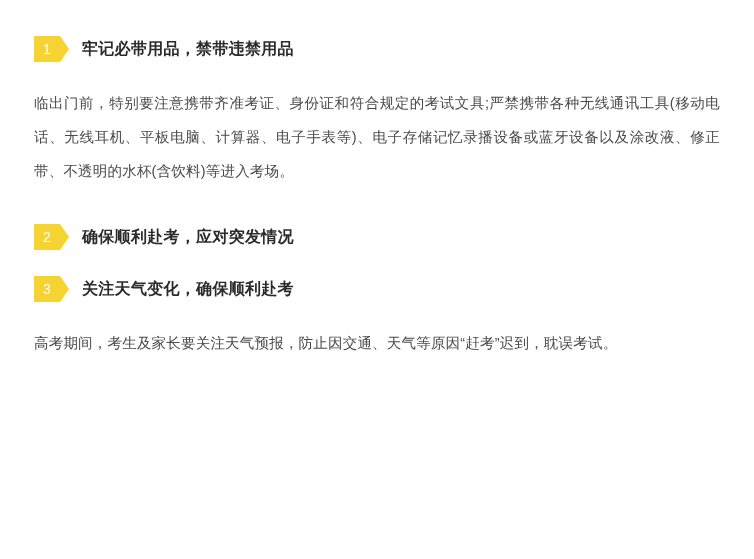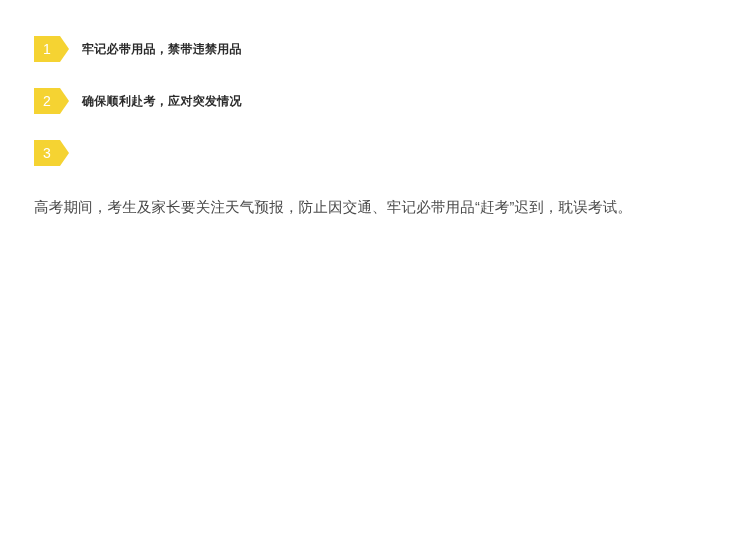--- a/index.html
+++ b/index.html
@@ -47,21 +47,21 @@
     left: 26px;
     top: 0;
     width: 0;
     height: 0;
     border-top: 13px solid transparent;
     border-bottom: 13px solid transparent;
     border-left: 9px solid #f5d332;
   }
   .section-title {
     margin-left: 22px;
-    font-size: 12px;
+    font-size: 16px;
     font-weight: bold;
     color: #2b2b2b;
     letter-spacing: 0.3px;
   }
   .section-body {
     font-size: 14.5px;
     line-height: 2.35;
     color: #4a4a4a;
     text-align: justify;
     letter-spacing: 0.2px;
@@ -75,29 +75,31 @@
 </head>
 <body>
 
 <div class="page">
 
   <div class="section">
     <div class="section-head sec1-head">
       <div class="badge">1</div>
       <div class="section-title">牢记必带用品，禁带违禁用品</div>
     </div>
+    <div class="section-body sp1">临出门前，特别要注意携带齐准考证、身份证和符合规定的考试文具;严禁携带各种无线通讯工具(移动电话、无线耳机、平板电脑、计算器、电子手表等)、电子存储记忆录播设备或蓝牙设备以及涂改液、修正带、不透明的水杯(含饮料)等进入考场。</div>
   </div>
 
   <div class="section">
     <div class="section-head sec2-head">
       <div class="badge">2</div>
       <div class="section-title">确保顺利赴考，应对突发情况</div>
     </div>
   </div>
 
   <div class="section">
     <div class="section-head sec3-head">
       <div class="badge">3</div>
+      <div class="section-title">关注天气变化，确保顺利赴考</div>
     </div>
-    <div class="section-body">高考期间，考生及家长要关注天气预报，防止因交通、牢记必带用品“赶考”迟到，耽误考试。</div>
+    <div class="section-body">高考期间，考生及家长要关注天气预报，防止因交通、天气等原因“赶考”迟到，耽误考试。</div>
   </div>
 
 </div>
 
 </body></html>

